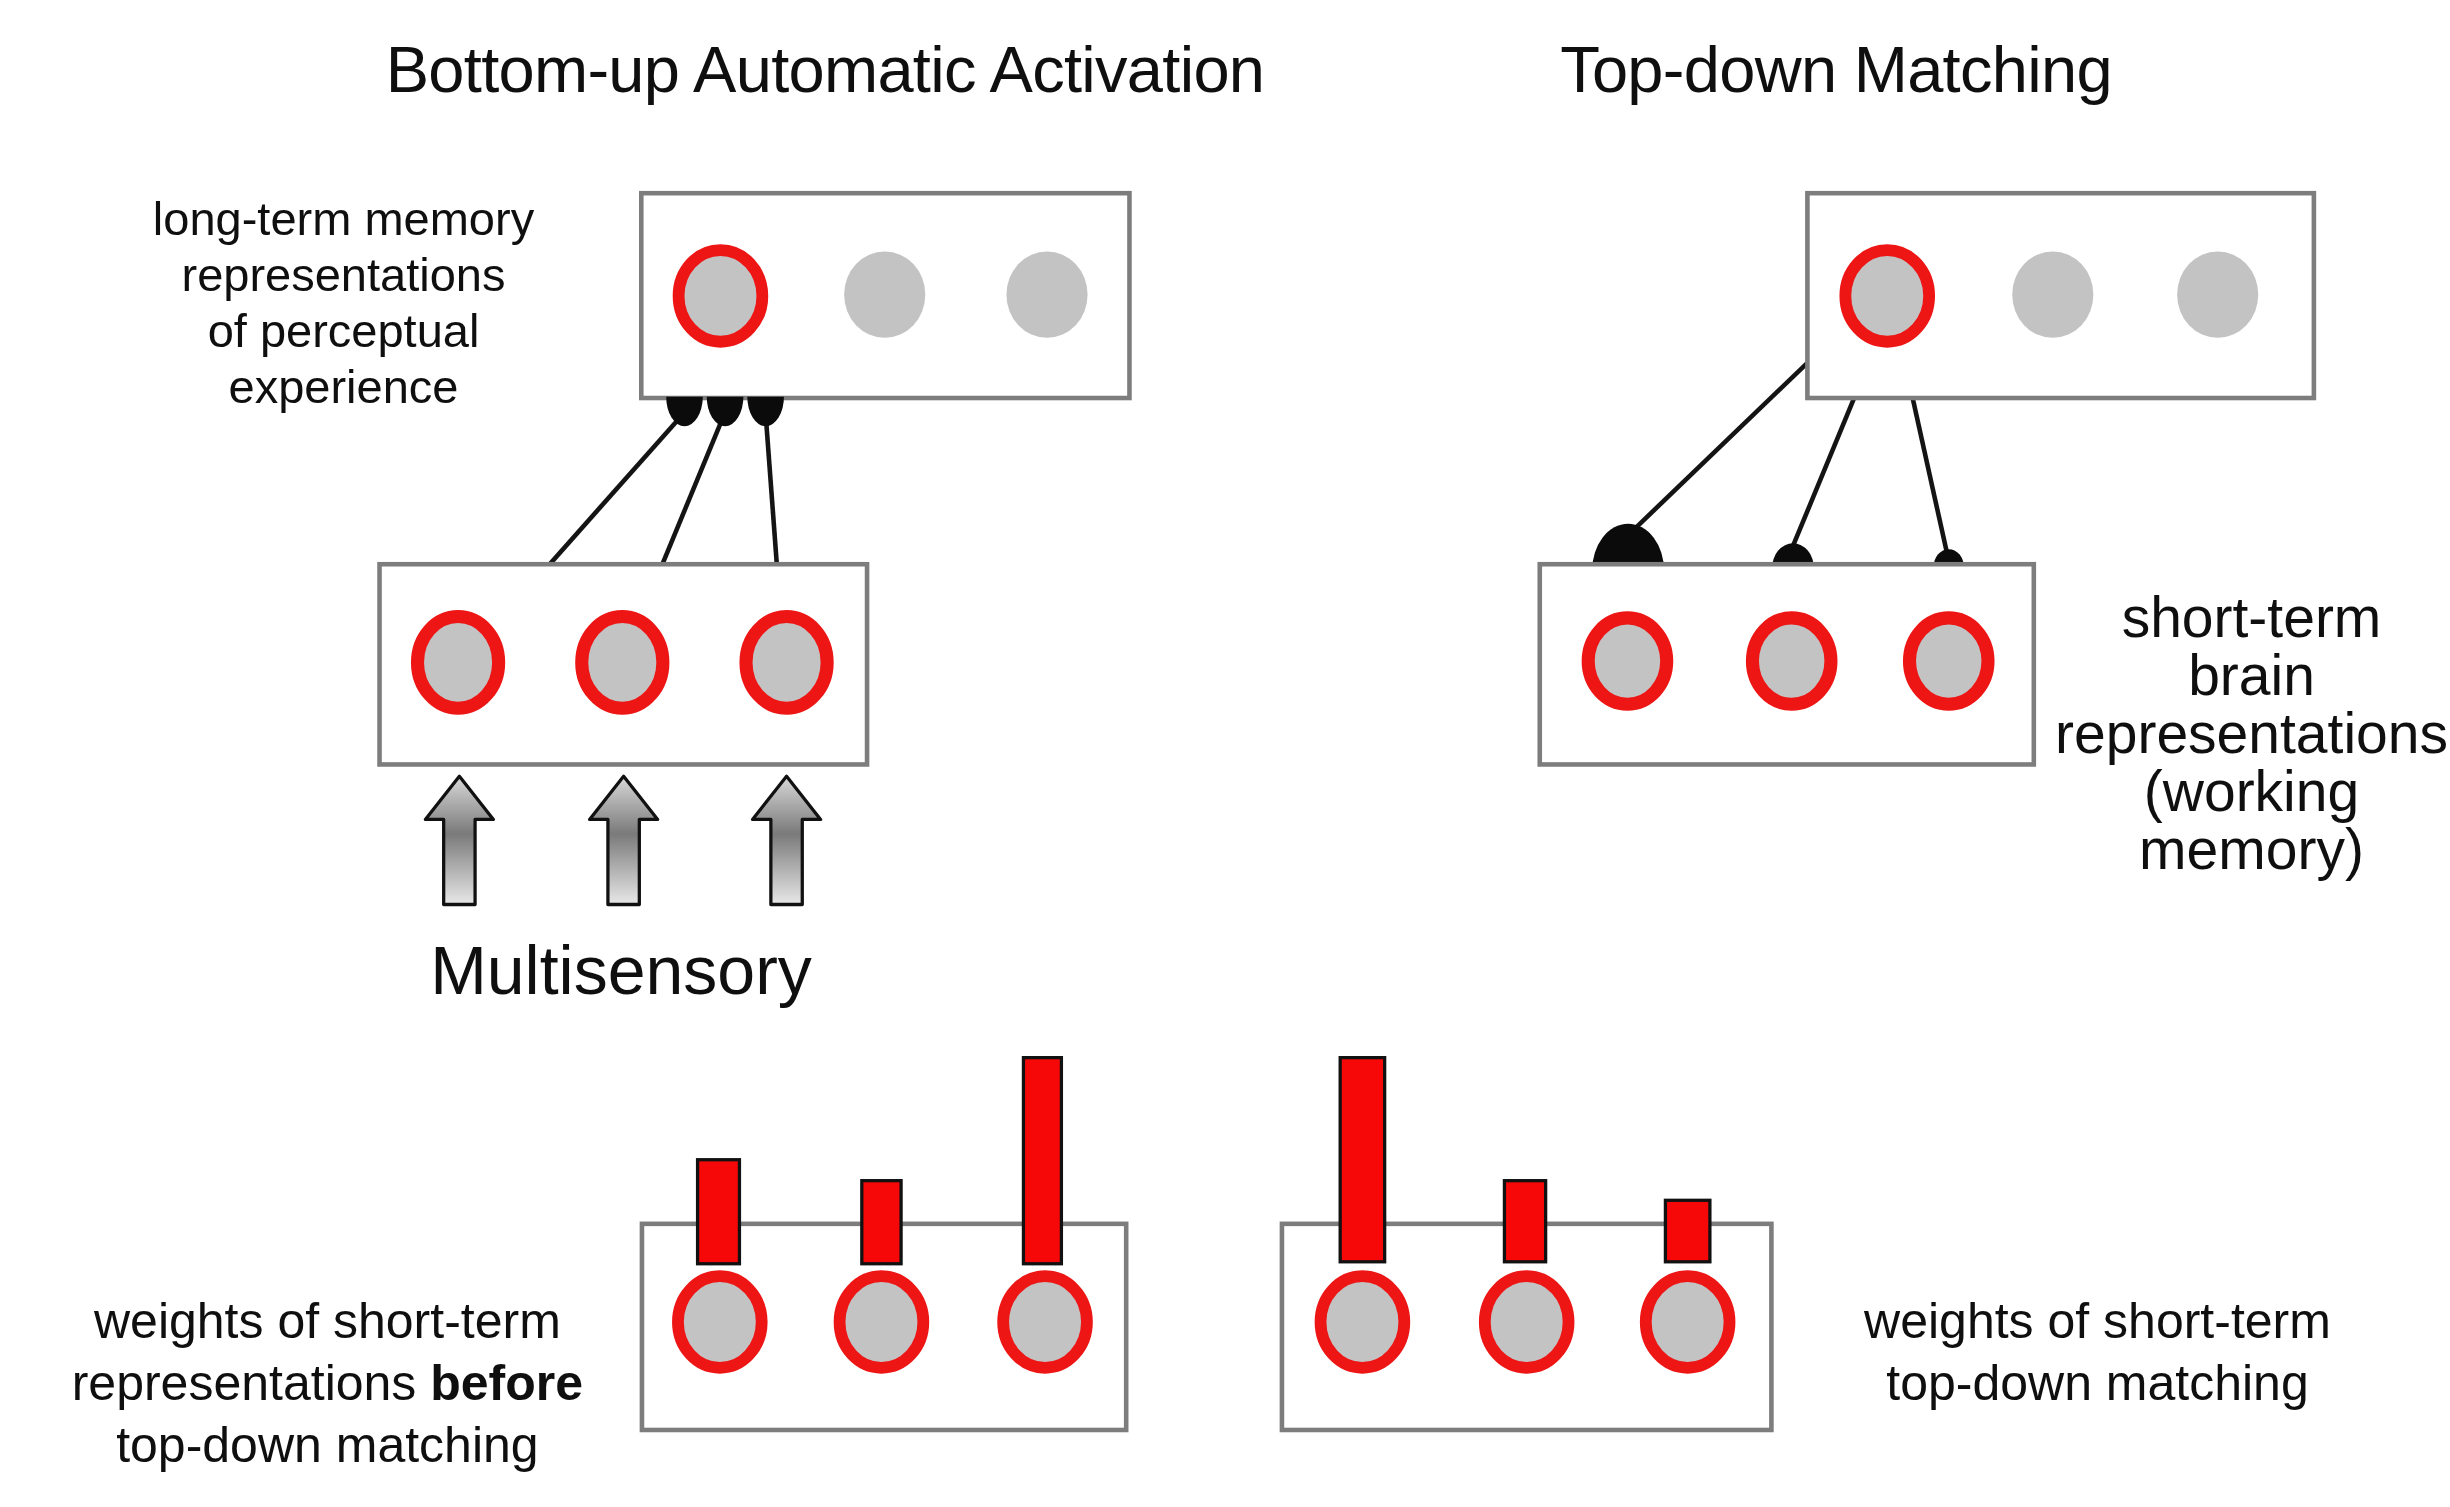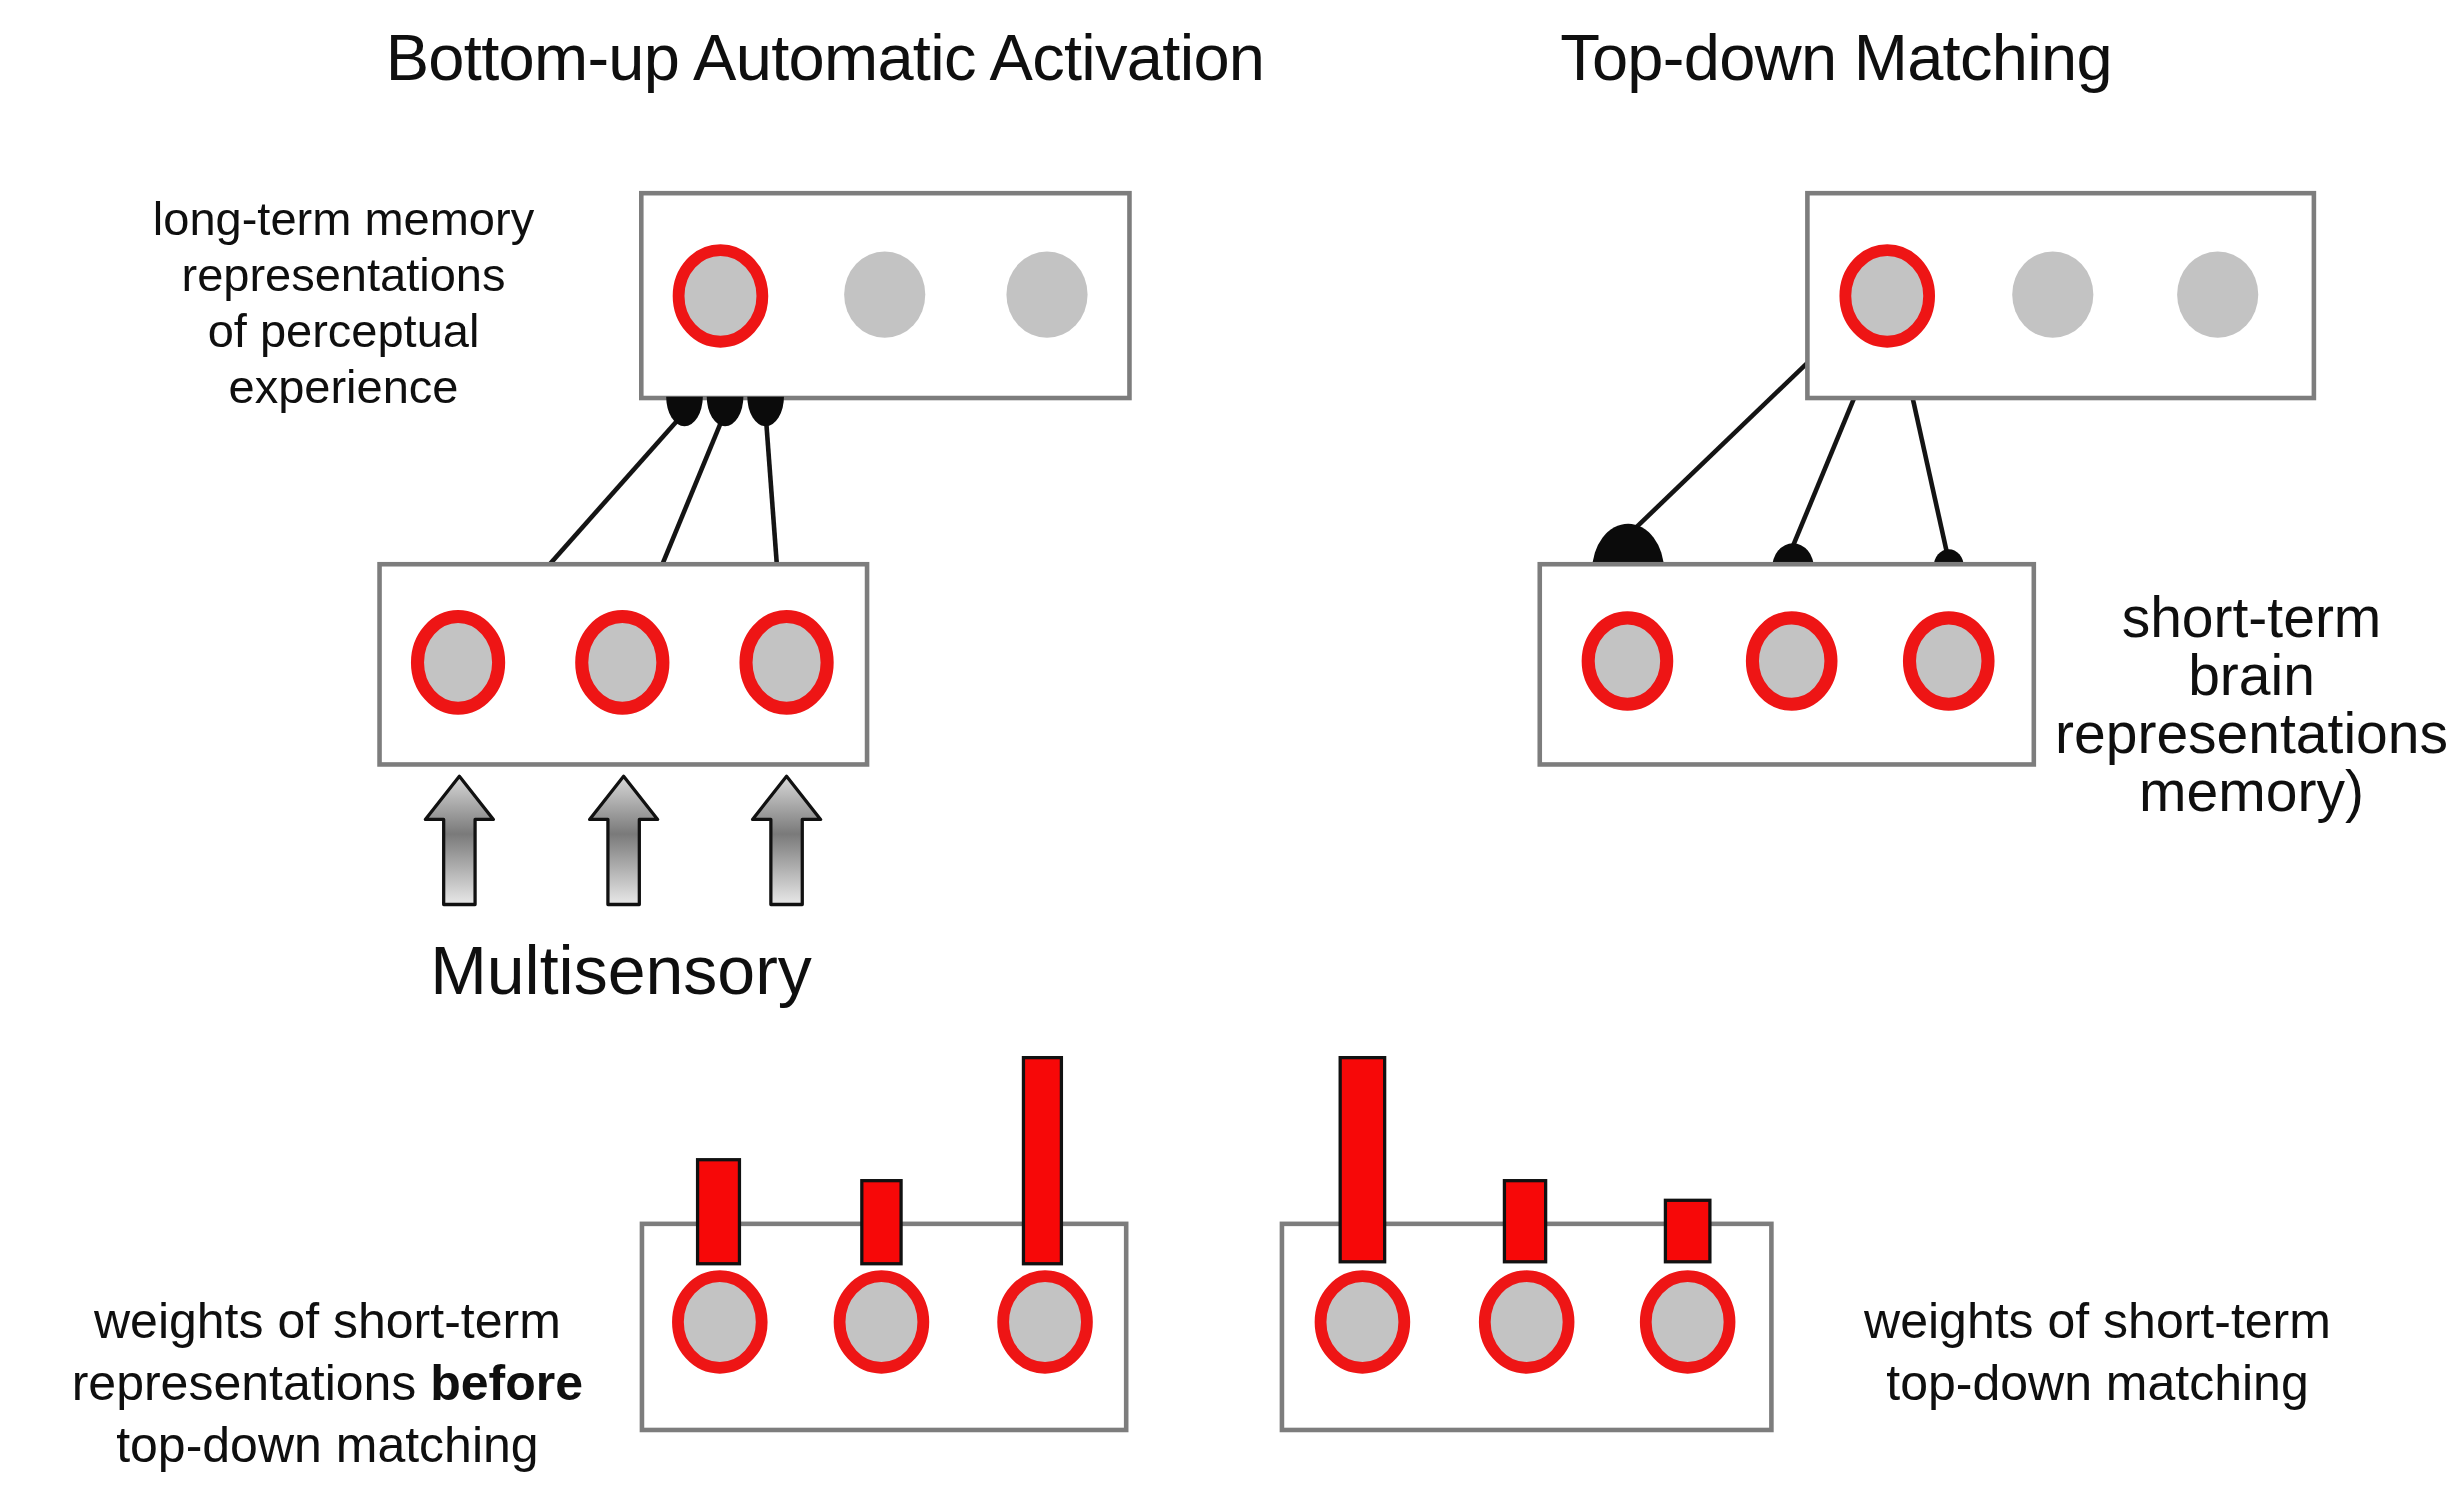--- a/index.html
+++ b/index.html
@@ -14,21 +14,21 @@
   svg.diagram{position:absolute;left:0;top:0;width:2450px;height:1508px;}
   .box{fill:#ffffff;stroke:var(--border_gray,#7d7d7d);stroke-width:7;}
   .unit-gray{fill:var(--unit_gray,#c3c3c3);stroke:none;}
   .unit-active{fill:var(--unit_gray,#c3c3c3);stroke:var(--red_ring,#ee1515);stroke-width:18;}
   .unit-active-thick{fill:var(--unit_gray,#c3c3c3);stroke:var(--red_ring,#ee1515);stroke-width:20;}
   .link{stroke:var(--line_black,#141414);stroke-width:7;fill:none;}
   .dot{fill:#0b0b0b;stroke:none;}
   .bar{fill:var(--red_bar,#f70808);stroke:#111111;stroke-width:5;}
   .arrow{fill:url(#arrowGrad);stroke:#111111;stroke-width:5;stroke-linejoin:round;}
   .txt{position:absolute;text-align:center;}
-  .title{font-size:65px;line-height:79px;letter-spacing:-0.7px;white-space:nowrap;}
+  .title{font-size:65px;line-height:79px;letter-spacing:-0.7px;white-space:nowrap;margin-top:12px;}
   #title-left{left:249px;top:18.3px;width:1152px;}
   #title-right{left:1476px;top:18.3px;width:720px;}
   #ltm-label{left:85px;top:191px;width:517px;font-size:47px;line-height:56px;}
   #stm-label{left:2055px;top:588px;width:393px;font-size:57px;line-height:58px;}
   #multisensory-label{left:366px;top:934px;width:510px;font-size:68px;line-height:73px;}
   #before-label{left:29.4px;top:1290px;width:596px;font-size:50px;line-height:62px;}
   #after-label{left:1813px;top:1290px;width:569px;font-size:50px;line-height:62px;}
   .line{display:block;}
   .b{font-weight:bold;}
 </style>
@@ -125,20 +125,21 @@
   <div id="ltm-label" class="txt">
     <span class="line">long-term memory</span>
     <span class="line">representations</span>
     <span class="line">of perceptual</span>
     <span class="line">experience</span>
   </div>
 
   <div id="stm-label" class="txt">
     <span class="line">short-term brain</span>
     <span class="line">representations</span>
+    <span class="line">(working</span>
     <span class="line">memory)</span>
   </div>
 
   <div id="multisensory-label" class="txt">
     <span class="line">Multisensory</span>
   </div>
 
   <div id="before-label" class="txt">
     <span class="line">weights of short-term</span>
     <span class="line"><span>representations </span><span class="b">before</span></span>

